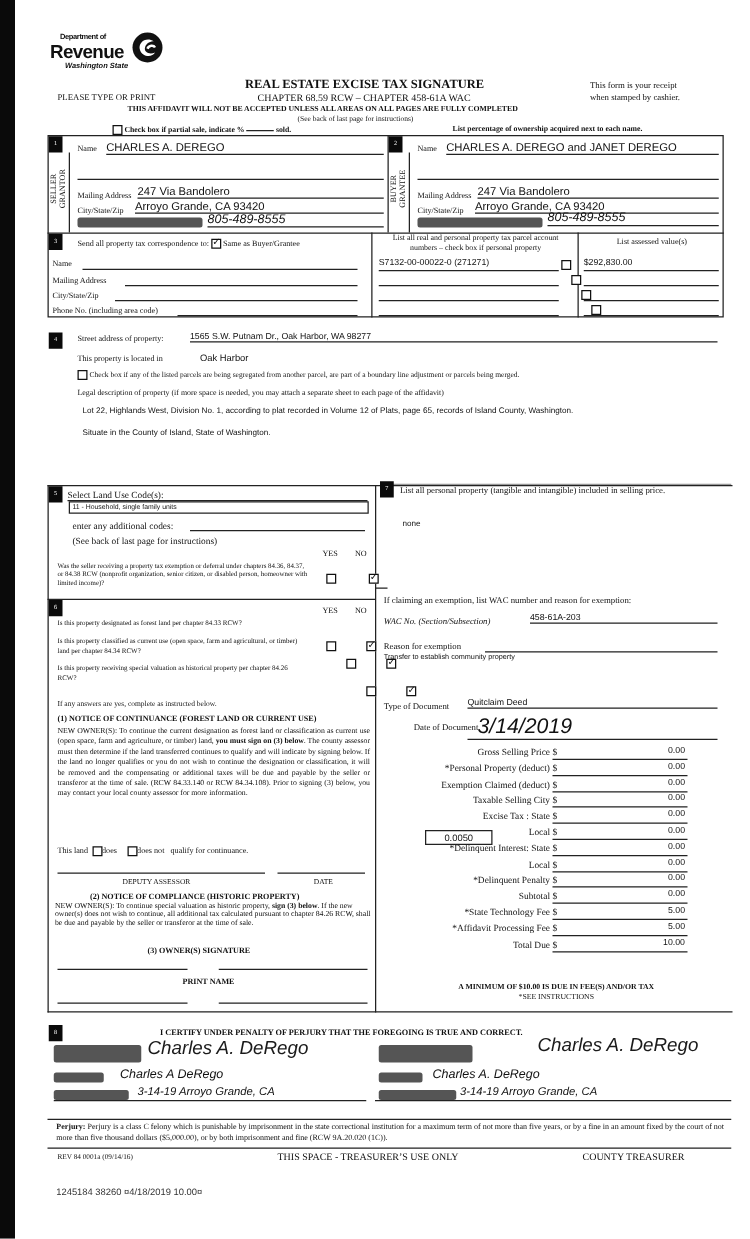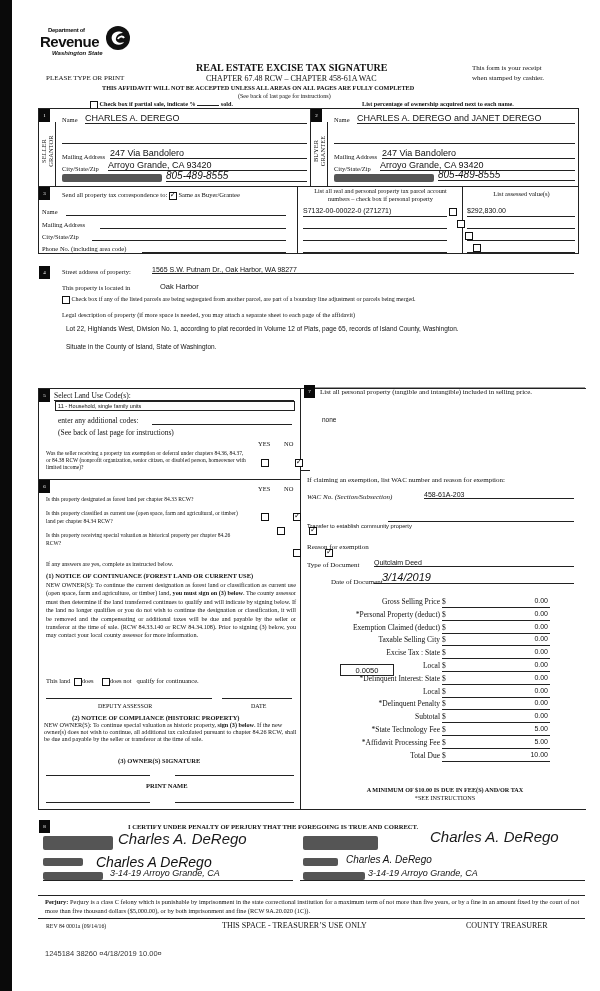--- a/index.html
+++ b/index.html
@@ -38,21 +38,21 @@
   <div class="sans" style="position:absolute; left:0; top:8px; font-size:15px; font-weight:bold; letter-spacing:-0.5px;">Revenue</div>
   <div class="sans" style="position:absolute; left:12px; top:25px; font-size:6px; font-style:italic; font-weight:bold;">Washington State</div>
   <svg style="position:absolute; left:65px; top:0;" width="26" height="26" viewBox="0 0 26 26">
     <circle cx="13" cy="13" r="12" fill="#111"></circle>
     <path d="M18 8 C12 4,5 9,7 15 C9 21,17 21,19 17 C15 19,10 17,11 13 C12 9,16 8,18 8Z" fill="#fff"></path>
     <path d="M13 14 C14 11,18 11,19 13" stroke="#fff" stroke-width="2" fill="none"></path>
   </svg>
 </div>
 <div class="lbl" style="left:46px; top:74px; font-size:7px;">PLEASE TYPE OR PRINT</div>
 <div class="lbl" style="left:196px; top:62px; font-size:10px; font-weight:bold;">REAL ESTATE EXCISE TAX SIGNATURE</div>
-<div class="lbl" style="left:206px; top:74px; font-size:8px;">CHAPTER 67.48 RCW – CHAPTER 458-61A WAC</div>
+<div class="lbl" style="left:206px; top:74px; font-size:8px;">CHAPTER 68.59 RCW – CHAPTER 458-61A WAC</div>
 <div class="lbl" style="left:472px; top:64px; font-size:7px;">This form is your receipt</div>
 <div class="lbl" style="left:472px; top:74px; font-size:7px;">when stamped by cashier.</div>
 <div class="lbl" style="left:102px; top:84px; font-size:6.2px; font-weight:bold;">THIS AFFIDAVIT WILL NOT BE ACCEPTED UNLESS ALL AREAS ON ALL PAGES ARE FULLY COMPLETED</div>
 <div class="lbl" style="left:238px; top:93px; font-size:6px;">(See back of last page for instructions)</div>
 <div class="lbl" style="left:90px; top:100px; font-size:6.2px; font-weight:bold;">
   <span class="box"></span>
   <span>Check box if partial sale, indicate %</span>
   <span style="display:inline-block; width:22px; border-bottom:1px solid #222;"></span>
   <span>sold.</span>
 </div>
@@ -189,27 +189,27 @@
 <div class="hline" style="left:175px; top:802px; width:119px;"></div>
 
 
 <div class="secnum" style="left:304px; top:385px;">7</div>
 <div class="lbl" style="left:320px; top:387px; width:268px; white-space:normal; font-size:7px; line-height:11px;">List all  personal property (tangible and intangible) included in selling price.</div>
 <div class="val" style="left:322px; top:416px; font-size:6.5px;">none</div>
 <div class="hline" style="left:300px; top:470px; width:10px;"></div>
 <div class="lbl" style="left:307px; top:476px; font-size:7px;">If claiming an exemption, list WAC number and reason for exemption:</div>
 <div class="lbl" style="left:307px; top:493px; font-size:7px;font-style:italic;">WAC No. (Section/Subsection)</div>
 <div class="val ul" style="left:424px; top:491px; width:150px; font-size:7px;">458-61A-203</div>
-<div class="lbl" style="left:307px; top:543px; font-size:7px;">Reason for exemption</div>
+<div class="lbl" style="left:307px; top:513px; font-size:7px;">Reason for exemption</div>
 <div class="hline" style="left:388px; top:521px; width:186px;"></div>
 <div class="val" style="left:307px; top:523px; font-size:5.8px;">Transfer to establish community property</div>
 <div class="lbl" style="left:307px; top:561px; font-size:7px;">Type of Document</div>
 <div class="val ul" style="left:374px; top:559px; width:200px; font-size:7px;">Quitclaim Deed</div>
 <div class="lbl" style="left:307px; top:578px; font-size:7px;padding-left:24px;">Date of Document</div>
-<div class="val hand ul" style="left:374px; top:571px; width:200px; font-size:11px; padding-left:8px;">3/14/2019</div>
+<div class="val hand ul" style="left:374px; top:571px; width:200px; font-size:17px; padding-left:8px;">3/14/2019</div>
 
 <div id="amount-rows">
     <div class="amt-row" style="top: 597px;">
       <span class="alabel">Gross Selling Price</span>
       <span class="dollar">$</span>
       <span class="aline"></span>
       <span class="aval">0.00</span>
     </div>
     <div class="amt-row" style="top: 609.8px;">
       <span class="alabel">*Personal Property (deduct)</span>
@@ -288,21 +288,21 @@
 
 <div class="lbl" style="left:300px; top:786px; width:290px; text-align:center; font-size:6.2px; font-weight:bold;">A MINIMUM OF $10.00 IS DUE IN FEE(S) AND/OR TAX</div>
 <div class="lbl" style="left:300px; top:794px; width:290px; text-align:center; font-size:6.2px;">*SEE INSTRUCTIONS</div>
 
 
 <div class="secnum" style="left:39px; top:820px;">8</div>
 <div class="lbl" style="left:128px; top:823px; font-size:6.6px; font-weight:bold;">I CERTIFY UNDER PENALTY OF PERJURY THAT THE FOREGOING IS TRUE AND CORRECT.</div>
 <div class="lbl" style="left:43px; top:836px;"><span class="redact" style="width:70px; height:14px;"></span></div>
 <div class="val hand" style="left:118px; top:830px; font-size:15px; color:#1a1a1a;">Charles A. DeRego</div>
 <div class="lbl" style="left:43px; top:858px;"><span class="redact" style="width:40px;"></span></div>
-<div class="val hand" style="left:96px; top:854px; font-size:14px;">Charles A DeRego</div>
+<div class="val hand" style="left:96px; top:854px; font-size:10px;">Charles A DeRego</div>
 <div class="lbl" style="left:43px; top:872px;"><span class="redact" style="width:60px;"></span></div>
 <div class="val hand" style="left:110px; top:868px; font-size:9px;">3-14-19   Arroyo Grande, CA</div>
 <div class="hline" style="left:43px; top:880px; width:250px;"></div>
 
 <div class="lbl" style="left:303px; top:836px;"><span class="redact" style="width:75px; height:14px;"></span></div>
 <div class="val hand" style="left:430px; top:828px; font-size:15px; color:#1a1a1a;">Charles A. DeRego</div>
 <div class="lbl" style="left:303px; top:858px;"><span class="redact" style="width:35px;"></span></div>
 <div class="val hand" style="left:346px; top:854px; font-size:10px;">Charles A. DeRego</div>
 <div class="lbl" style="left:303px; top:872px;"><span class="redact" style="width:62px;"></span></div>
 <div class="val hand" style="left:368px; top:868px; font-size:9px;">3-14-19   Arroyo Grande, CA</div>

